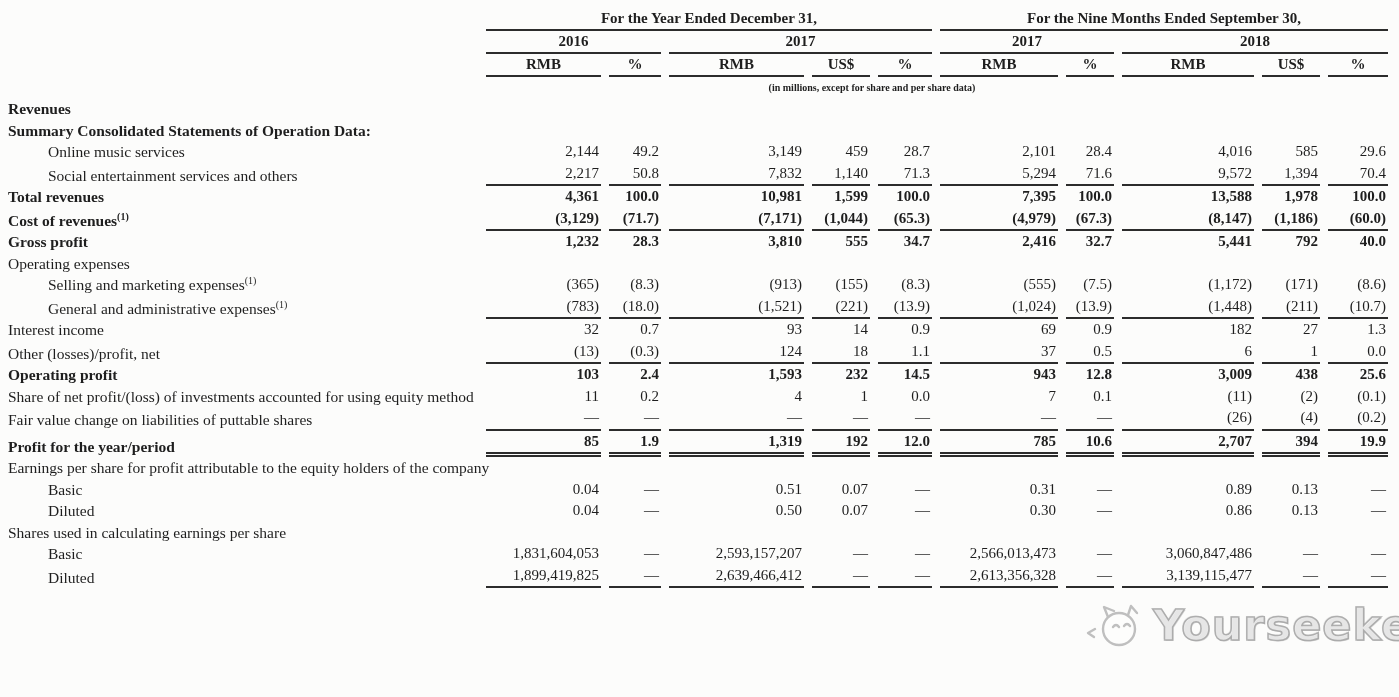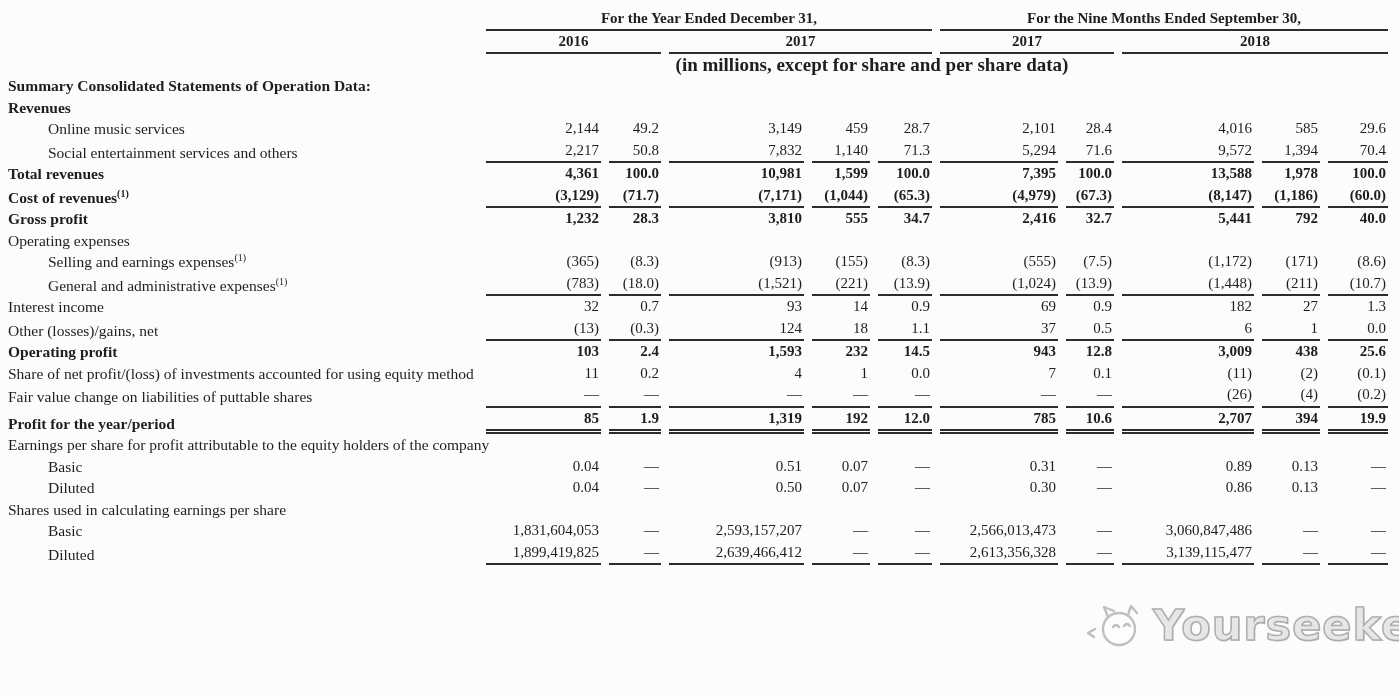--- a/index.html
+++ b/index.html
@@ -13,21 +13,21 @@
   thead th { font-weight:bold; text-align:center; font-size:15px; line-height:21px; white-space:nowrap; }
   .rule   { border-bottom:2px solid #2c2c2c; }
   .num    { text-align:right; font-size:15px; line-height:21.5px; padding-right:2px; white-space:nowrap; }
   .lbl    { font-size:15.5px; line-height:21.5px; text-align:left; }
   .b      { font-weight:bold; }
   .ind    { padding-left:40px; }
   .wrap   { padding-left:26px; text-indent:-26px; }
   .u      { border-bottom:2px solid #2c2c2c; }
   .uu     { border-bottom:5px double #2c2c2c; }
   sup     { font-size:10px; line-height:0; }
-  .note-cell { padding-right:130px; font-size:19px; }
+  .note-cell { padding-right:130px; font-size:10px; }
   .watermark {
     position:absolute; left:1085px; top:594px; height:62px;
     display:flex; align-items:center; gap:6px; pointer-events:none;
   }
   .wm-text {
     font-family:"DejaVu Sans", sans-serif; font-size:43px; font-weight:bold;
     letter-spacing:1px; color:rgba(252,252,251,0.55);
     -webkit-text-stroke:1.5px rgba(158,158,158,0.8);
     text-shadow:1px 1px 0 rgba(170,170,170,0.45), -1px -1px 0 rgba(210,210,210,0.45);
   }
@@ -58,29 +58,42 @@
       </tr>
       <tr>
         <th></th>
         <th colspan="2" class="rule">2016</th>
         <th colspan="3" class="rule">2017</th>
         <th colspan="2" class="rule">2017</th>
         <th colspan="3" class="rule">2018</th>
       </tr>
       <tr>
         <th></th>
+        <th class="rule">RMB</th>
+        <th class="rule">%</th>
+        <th class="rule">RMB</th>
+        <th class="rule">US$</th>
+        <th class="rule">%</th>
+        <th class="rule">RMB</th>
+        <th class="rule">%</th>
+        <th class="rule">RMB</th>
+        <th class="rule">US$</th>
+        <th class="rule">%</th>
+      </tr>
+      <tr>
+        <th></th>
         <th colspan="10" class="note-cell">(in millions, except for share and per share data)</th>
       </tr>
     </thead>
     <tbody>
         <tr>
+          <td class="lbl b" colspan="11"><span>Revenues</span></td>
+        </tr>
+        <tr>
           <td class="lbl b" colspan="11"><span>Summary Consolidated Statements of Operation Data:</span></td>
-        </tr>
-        <tr>
-          <td class="lbl b" colspan="11"><span>Revenues</span></td>
         </tr>
         <tr>
           <td class="lbl ind"><span>Online music services</span></td>
           <td class="num">2,144</td>
           <td class="num">49.2</td>
           <td class="num">3,149</td>
           <td class="num">459</td>
           <td class="num">28.7</td>
           <td class="num">2,101</td>
           <td class="num">28.4</td>
@@ -137,21 +150,21 @@
           <td class="num b">2,416</td>
           <td class="num b">32.7</td>
           <td class="num b">5,441</td>
           <td class="num b">792</td>
           <td class="num b">40.0</td>
         </tr>
         <tr>
           <td class="lbl" colspan="11"><span>Operating expenses</span></td>
         </tr>
         <tr>
-          <td class="lbl ind"><span>Selling and earnings expenses</span><sup>(1)</sup></td>
+          <td class="lbl ind"><span>Selling and marketing expenses</span><sup>(1)</sup></td>
           <td class="num">(365)</td>
           <td class="num">(8.3)</td>
           <td class="num">(913)</td>
           <td class="num">(155)</td>
           <td class="num">(8.3)</td>
           <td class="num">(555)</td>
           <td class="num">(7.5)</td>
           <td class="num">(1,172)</td>
           <td class="num">(171)</td>
           <td class="num">(8.6)</td>
@@ -176,21 +189,21 @@
           <td class="num">93</td>
           <td class="num">14</td>
           <td class="num">0.9</td>
           <td class="num">69</td>
           <td class="num">0.9</td>
           <td class="num">182</td>
           <td class="num">27</td>
           <td class="num">1.3</td>
         </tr>
         <tr>
-          <td class="lbl"><span>Other (losses)/gains, net</span></td>
+          <td class="lbl"><span>Other (losses)/profit, net</span></td>
           <td class="num u">(13)</td>
           <td class="num u">(0.3)</td>
           <td class="num u">124</td>
           <td class="num u">18</td>
           <td class="num u">1.1</td>
           <td class="num u">37</td>
           <td class="num u">0.5</td>
           <td class="num u">6</td>
           <td class="num u">1</td>
           <td class="num u">0.0</td>

